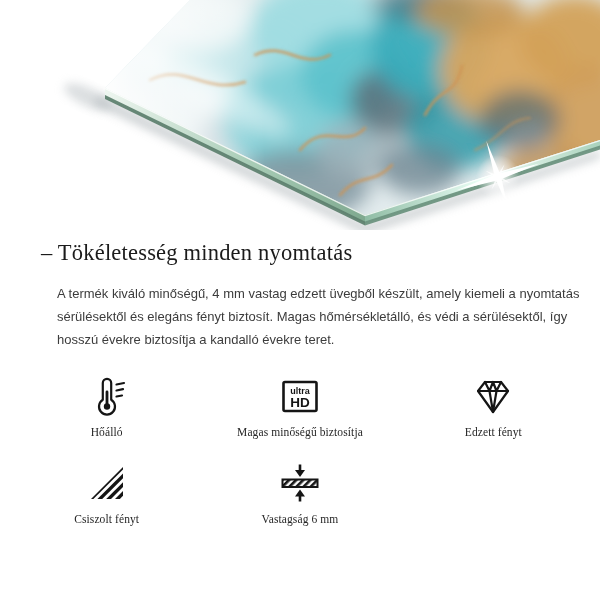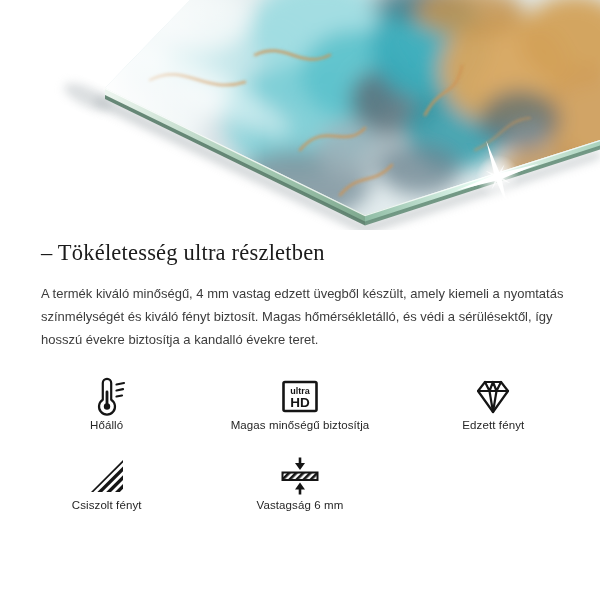--- a/index.html
+++ b/index.html
@@ -9,32 +9,32 @@
   }
   .hero{position:relative;width:600px;height:230px;background:#ffffff;}
   .hero svg{display:block;}
   .content{padding:0 41px;}
   .headline{
     font-family:"Liberation Serif",serif;font-weight:400;
     font-size:22.5px;line-height:33px;color:#1b1b1b;
     margin:6px 0 0;letter-spacing:.2px;
   }
   .headline span{display:block;white-space:nowrap;}
-  .desc{margin:13px 0 0;font-size:13px;line-height:23px;color:#3c3c3c;}
+  .desc{margin:13px 16px 0;font-size:13px;line-height:23px;color:#3c3c3c;}
   .desc span{display:block;white-space:nowrap;}
   .features{
     margin:22px 10px 0;
     display:grid;grid-template-columns:repeat(3,1fr);
     row-gap:22px;
   }
   .feature{display:flex;flex-direction:column;align-items:center;}
   .icon-box{height:46px;display:flex;align-items:center;justify-content:flex-end;}
   .feature-label{
-    font-size:11.5px;color:#262626;
-    letter-spacing:.1px;white-space:nowrap;
+    margin-top:7px;font-size:11.5px;color:#262626;
+    letter-spacing:.1px;white-space:nowrap;font-family:Liberation Serif, serif;
   }
   .icon{stroke:#151515;fill:none;stroke-width:2.2;stroke-linecap:round;stroke-linejoin:round;}
 </style>
 </head>
 <body>
 
 <div class="hero">
   <svg width="600" height="230" viewBox="0 0 600 230">
     <defs>
       <clipPath id="panelClip">
@@ -129,25 +129,25 @@
         <path d="M-14,0 L0,-1.6 L14,0 L0,1.6 Z" fill="#ffffff"></path>
         <path d="M0,-14 L1.6,0 L0,14 L-1.6,0 Z" fill="#ffffff"></path>
       </g>
       <circle r="3" fill="#ffffff"></circle>
     </g>
   </svg>
 </div>
 
 <div class="content">
   <h1 class="headline">
-    <span>– Tökéletesség ultra részletben</span>
+    <span>– Tökéletesség minden nyomtatás</span>
   </h1>
   <p class="desc">
     <span>A termék kiváló minőségű, 4 mm vastag edzett üvegből készült, amely kiemeli a nyomtatás</span>
-    <span>színmélységét és kiváló fényt biztosít. Magas hőmérsékletálló, és védi a sérülésektől, így</span>
+    <span>sérülésektől és elegáns fényt biztosít. Magas hőmérsékletálló, és védi a sérülésektől, így</span>
     <span>hosszú évekre biztosítja a kandalló évekre teret.</span>
   </p>
 </div>
 
 <div class="features">
 
   <div class="feature">
     <div class="icon-box">
       <svg class="icon" width="44" height="44" viewBox="0 0 44 44">
         <path d="M17.8,9 a4.2,4.2 0 0 1 8.4,0 V25.8 a8,8 0 1 1 -8.4,0 Z"></path>

